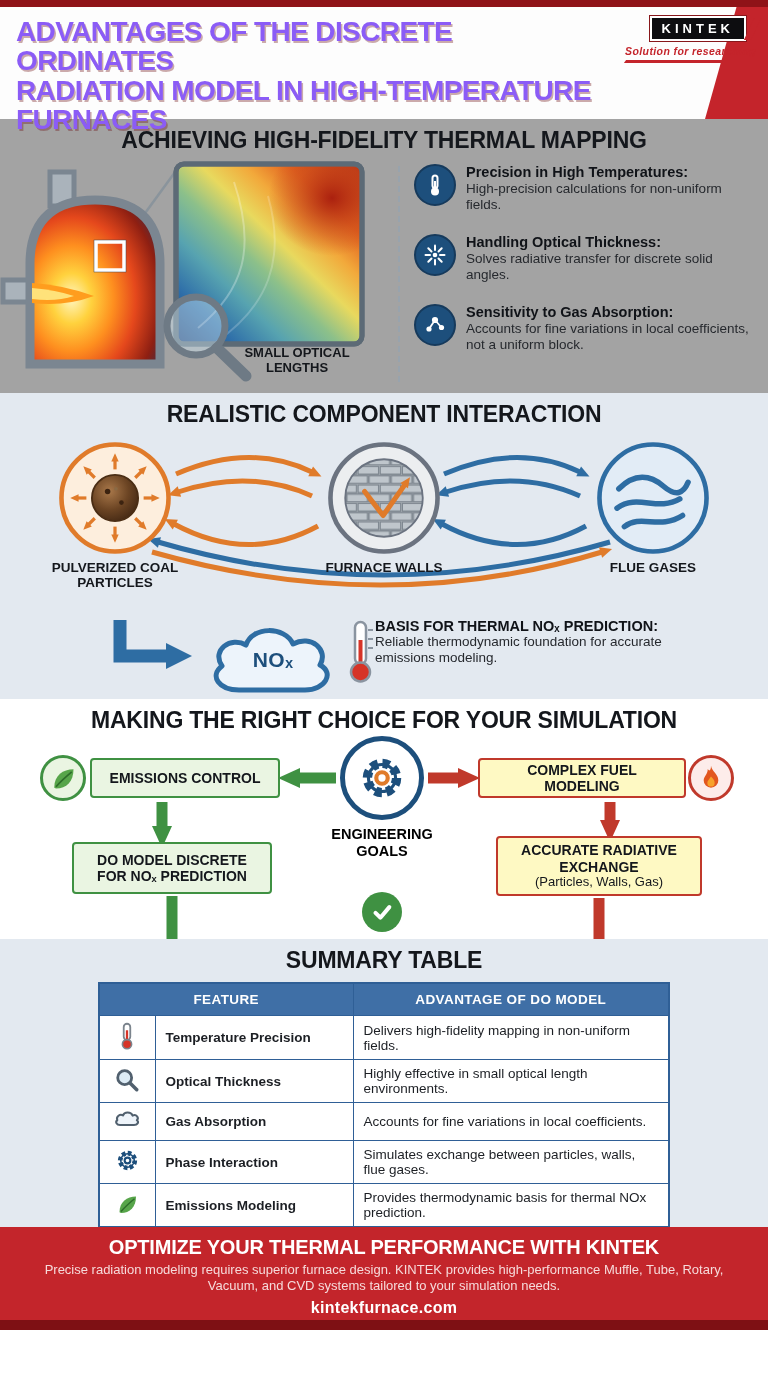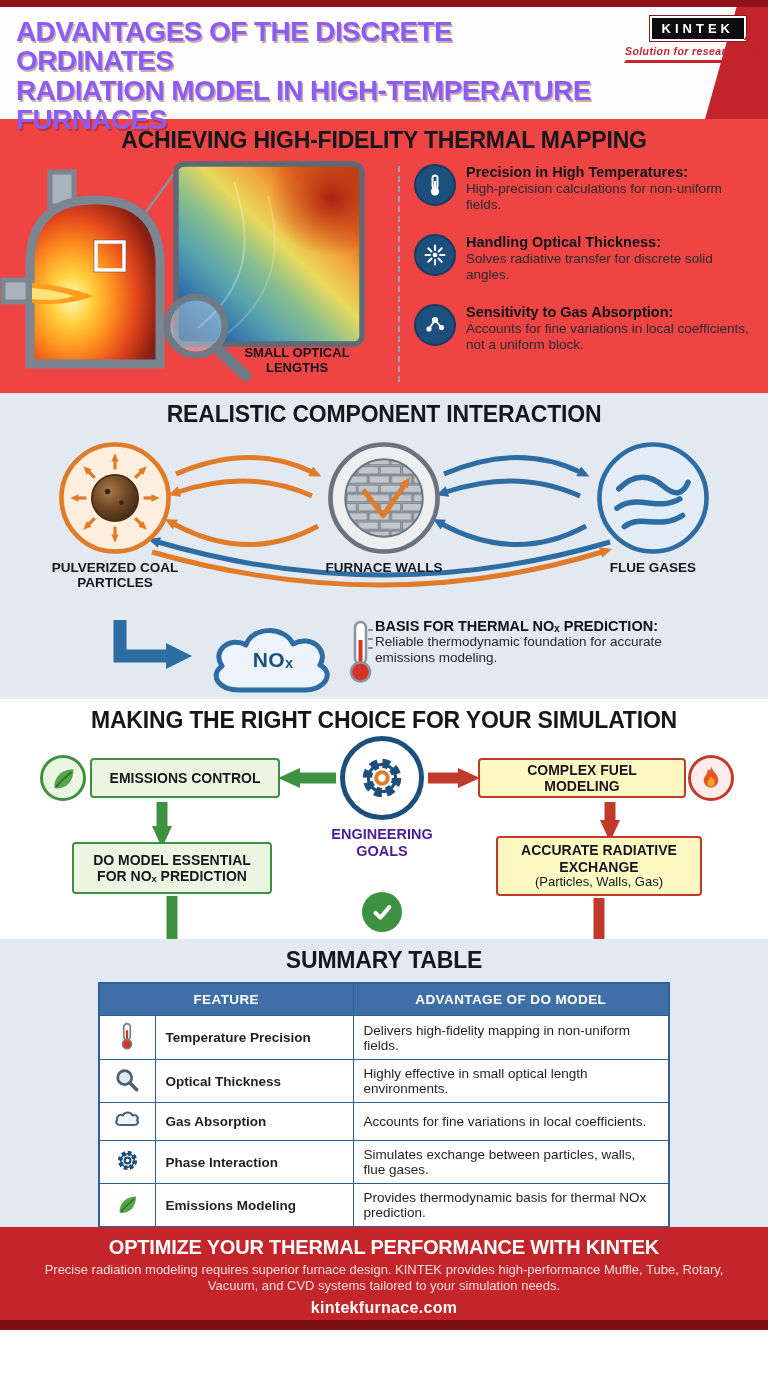--- a/index.html
+++ b/index.html
@@ -22,21 +22,21 @@
               box-shadow:0 0 0 1px #88171b; padding:3px 10px; font-weight:bold; font-size:13px; letter-spacing:4px; }
   .logo-slash { display:inline-block; width:7px; height:22px; background:#c4242b; transform:skewX(-25deg);
                 vertical-align:middle; margin-left:3px; }
   .logo-tag { margin-top:4px; color:#c4242b; font-size:10.5px; font-weight:bold; font-style:italic; letter-spacing:0.4px;text-align:right; }
   .logo-bar { margin-top:3px; height:3px; background:#c4242b; transform:skewX(-35deg); }
 
   
   .sec-h { text-align:center; font-size:23px; font-weight:bold; color:#14171c; letter-spacing:-0.2px; padding-top:8px; }
 
   
-  .s1 { height:274px; overflow:hidden; background:#ef4444; }
+  .s1 { height:274px; overflow:hidden; background:#a3a3a3; }
   .s1-body { display:flex; margin-top:2px; }
   .s1-ill { position:relative; width:398px; height:232px; flex:none; }
   .optical-label { position:absolute; left:232px; top:190px; width:130px; text-align:center;
                    font-weight:bold; font-size:13px; color:#14171c; line-height:1.12; }
   .s1-div { width:0; border-left:2px dashed #98a3ad; margin:10px 2px 6px 0; }
   .s1-bullets { flex:1; padding:8px 14px 0 12px; display:flex; flex-direction:column; gap:20px; }
   .bullet { display:flex; gap:10px; }
   .bullet-ic { width:42px; height:42px; flex:none; border-radius:50%; background:#1d4f7c;
                border:2.5px solid #163a5c; display:flex; align-items:center; justify-content:center; }
   .bullet-title { font-weight:bold; font-size:14.5px; color:#101318; }
@@ -56,21 +56,21 @@
   .nox-text { width:330px; }
   .nox-title { font-weight:bold; font-size:14.5px; color:#101318; }
   .nox-body { font-size:13.5px; color:#26292e; line-height:1.22; }
 
   
   .s3 { height:240px; overflow:hidden; background:#ffffff; }
   .flow { position:relative; height:246px; margin:2px 10px 0; }
   .gear-circle { position:absolute; left:330px; top:0; width:84px; height:84px; border-radius:50%;
                  background:#fff; border:5px solid #1d4f7c; display:flex; align-items:center; justify-content:center; z-index:2; }
   .eng-label { position:absolute; left:297px; top:90px; width:150px; text-align:center;
-               font-weight:bold; font-size:14.5px; color:#4c1d95; line-height:1.15; }
+               font-weight:bold; font-size:14.5px; color:#000000; line-height:1.15; }
   .fbox { position:absolute; display:flex; align-items:center; justify-content:center; text-align:center;
           font-weight:bold; font-size:14px; color:#14171c; line-height:1.15; padding:3px 8px; z-index:2;
           border-radius:4px; }
   .fbox-green { background:#eaf5e2; border:2.5px solid #3f9142; }
   .fbox-red { background:#fef9c3; border:2.5px solid #c0392b; }
   .fb-l1 { left:80px; top:22px; width:190px; height:40px; }
   .fb-r1 { left:468px; top:22px; width:208px; height:40px; }
   .fb-l2 { left:62px; top:106px; width:200px; height:52px; }
   .fb-r2 { left:486px; top:100px; width:206px; height:60px; flex-direction:column; }
   .fb-r2 .sub { font-weight:normal; font-size:13px; }
@@ -399,21 +399,21 @@
       <div class="fbox fbox-green fb-l1">EMISSIONS CONTROL</div>
 
       <div class="side-circle flame-circle">
         <svg width="26" height="28" viewBox="0 0 32 34">
           <path d="M16 2 C17 9 25 12 25 20 A9 9 0 1 1 7 20 C7 15 12 13 12 6 C13.8 9 16 8 16 2 Z" fill="#e2571f"></path>
           <path d="M16 15 C19 18 20.5 20 20.5 23 A4.5 4.5 0 1 1 11.5 23 C11.5 20 14 18.5 16 15 Z" fill="#f7a22b"></path>
         </svg>
       </div>
       <div class="fbox fbox-red fb-r1">COMPLEX FUEL MODELING</div>
 
-      <div class="fbox fbox-green fb-l2">DO MODEL ESSENTIAL FOR NOₓ PREDICTION</div>
+      <div class="fbox fbox-green fb-l2">DO MODEL DISCRETE FOR NOₓ PREDICTION</div>
 
       <div class="fbox fbox-red fb-r2">
         <span>ACCURATE RADIATIVE EXCHANGE</span>
         <span class="sub">(Particles, Walls, Gas)</span>
       </div>
 
       <div class="check-circle">
         <svg width="26" height="26" viewBox="0 0 32 32">
           <path d="M8 17 L14 23 L25 10" fill="none" stroke="#ffffff" stroke-width="5" stroke-linecap="round" stroke-linejoin="round"></path>
         </svg>

